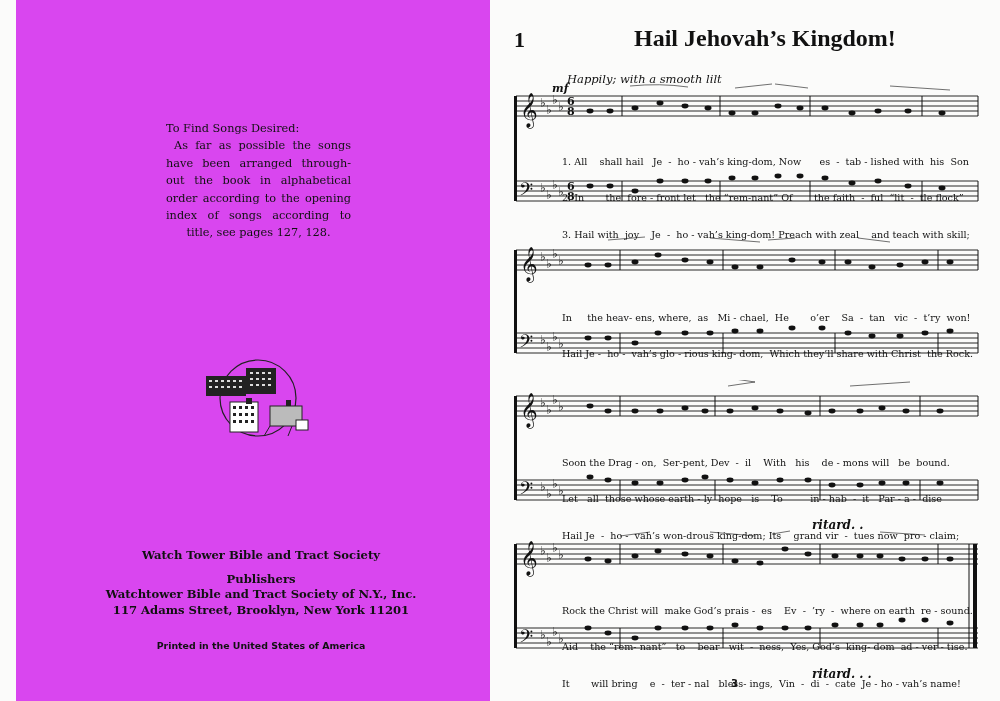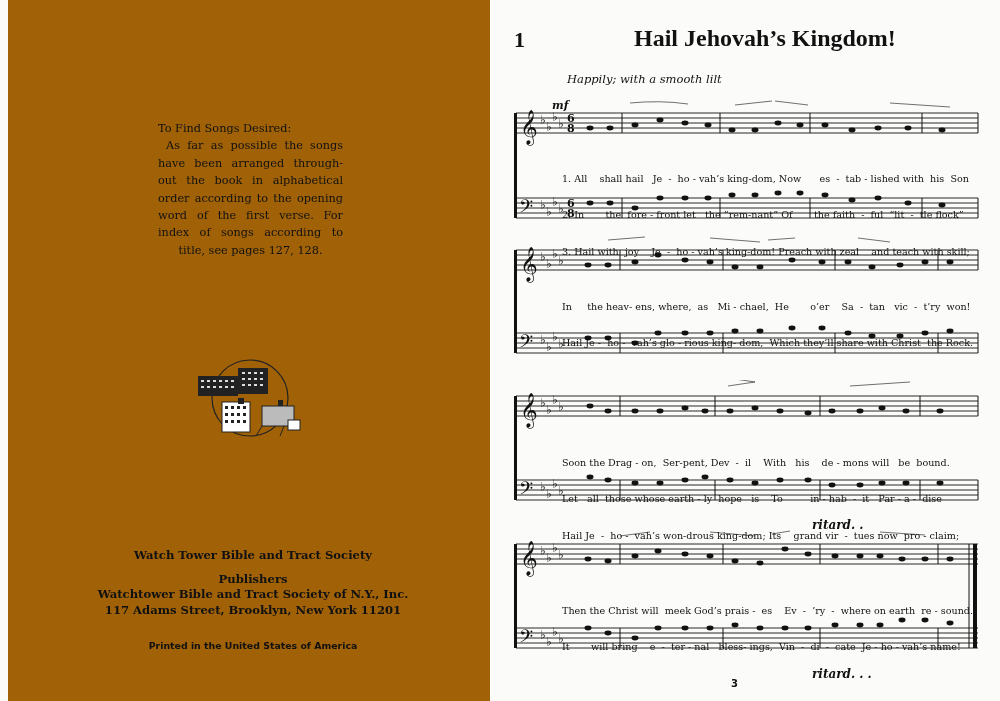--- a/index.html
+++ b/index.html
@@ -2,22 +2,22 @@
 <html><head>
 <meta charset="utf-8">
 <style>
   html, body { margin: 0; padding: 0; }
   body {
     width: 1000px; height: 701px; position: relative; overflow: hidden;
     background: #fbfbfa; color: #111;
     font-family: "DejaVu Serif", serif;
   }
   .page-left {
-    position: absolute; left: 8px; top: 0; width: 490px; height: 701px;
-    background: #a16207;
+    position: absolute; left: 16px; top: 0; width: 490px; height: 701px;
+    background: #d946ef;
   }
   .page-right {
     position: absolute; left: 490px; top: 0; width: 510px; height: 701px;
     background: #fbfbfa;
   }
   .find-block {
     position: absolute; left: 150px; top: 120px; width: 185px;
     font-size: 11.3px; line-height: 17.4px;
   }
   .find-title { margin: 0; }
@@ -67,21 +67,20 @@
 </head>
 <body>
 
 <div class="page-left">
   <div class="find-block">
     <div class="find-title">To Find Songs Desired:</div>
     <div class="find-line first">As far as possible the songs</div>
     <div class="find-line">have been arranged through-</div>
     <div class="find-line">out the book in alphabetical</div>
     <div class="find-line">order according to the opening</div>
-    <div class="find-line">word of the first verse. For</div>
     <div class="find-line">index of songs according to</div>
     <div class="find-line last">title, see pages 127, 128.</div>
   </div>
 
   <div class="logo">
     <svg width="108" height="80" viewBox="0 0 108 80">
       <circle cx="56" cy="40" r="38" fill="none" stroke="#222" stroke-width="1.2"></circle>
 
       <rect x="4" y="18" width="40" height="20" fill="#222"></rect>
       <rect x="44" y="10" width="30" height="26" fill="#222"></rect>
@@ -145,21 +144,21 @@
     <div class="bold">117 Adams Street, Brooklyn, New York 11201</div>
     <div class="printed">Printed in the United States of America</div>
   </div>
 </div>
 
 <div class="page-right">
   <div class="hymn-number">1</div>
   <div class="hymn-title">Hail Jehovah’s Kingdom!</div>
   <div class="tempo">Happily; with a smooth lilt</div>
 
-  <div class="system" style="top:82px;margin-top:17px;">
+  <div class="system" style="top:82px;">
     <svg width="470" height="135" viewBox="0 0 470 135">
       <text x="42" y="10" font-family="DejaVu Serif, serif" font-style="italic" font-weight="bold" font-size="11" fill="#111">mf</text>
       <g stroke="#111" stroke-width="0.9">
         <line x1="6" y1="14" x2="468" y2="14"></line>
           <line x1="6" y1="19" x2="468" y2="19"></line>
           <line x1="6" y1="24" x2="468" y2="24"></line>
           <line x1="6" y1="29" x2="468" y2="29"></line>
           <line x1="6" y1="34" x2="468" y2="34"></line>
         <line x1="6" y1="99" x2="468" y2="99"></line>
           <line x1="6" y1="104" x2="468" y2="104"></line>
@@ -315,21 +314,21 @@
           <ellipse cx="415" cy="101" rx="3.5" ry="2.4"></ellipse>
           <ellipse cx="440" cy="99" rx="3.5" ry="2.4"></ellipse>
       </g>
       <g stroke="#111" stroke-width="0.6" fill="none">
           <path d="M98 8 L 135 5"></path>
           <path d="M200 6 L 250 10"></path>
           <path d="M258 8 L 285 6"></path>
           <path d="M348 6 L 380 10"></path>
         </g>
     </svg>
-    <div class="lyrics" style="top:44px;">
+    <div class="lyrics" style="top:55px;">
       <span class="lyric-line">In     the heav- ens, where,  as   Mi - chael,  He       o’er    Sa  -  tan   vic  -  t’ry  won!</span>
       <span class="lyric-line">Hail Je -  ho -  vah’s glo - rious king- dom,  Which they’ll share with Christ  the Rock.</span>
     </div>
   </div>
 
   <div class="system" style="top:380px;">
     <svg width="470" height="135" viewBox="0 0 470 135">
       <g stroke="#111" stroke-width="0.9">
         <line x1="6" y1="16" x2="468" y2="16"></line>
           <line x1="6" y1="21" x2="468" y2="21"></line>
@@ -487,21 +486,22 @@
           <ellipse cx="440" cy="93" rx="3.5" ry="2.4"></ellipse>
       </g>
       <g stroke="#111" stroke-width="0.6" fill="none">
           <path d="M110 6 L 140 2"></path>
           <path d="M200 2 L 245 6"></path>
           <path d="M262 4 L 280 1"></path>
           <path d="M370 2 L 415 5"></path>
         </g>
     </svg>
     <div class="lyrics" style="top:50px;">
-      <span class="lyric-line">Then the Christ will  meek God’s prais -  es    Ev  -  ’ry  -  where on earth  re - sound.</span>
+      <span class="lyric-line">Rock the Christ will  make God’s prais -  es    Ev  -  ’ry  -  where on earth  re - sound.</span>
+      <span class="lyric-line">Aid    the “rem- nant”   to    bear   wit  -  ness,  Yes, God’s  king- dom  ad - ver - tise.</span>
       <span class="lyric-line">It       will bring    e  -  ter - nal   bless- ings,  Vin  -  di  -  cate  Je - ho - vah’s name!</span>
     </div>
   </div>
 
   <div class="ritard" style="left:322px; top:667px;">ritard. . .</div>
 
   <div class="page-number">3</div>
 </div>
 
 </body></html>

